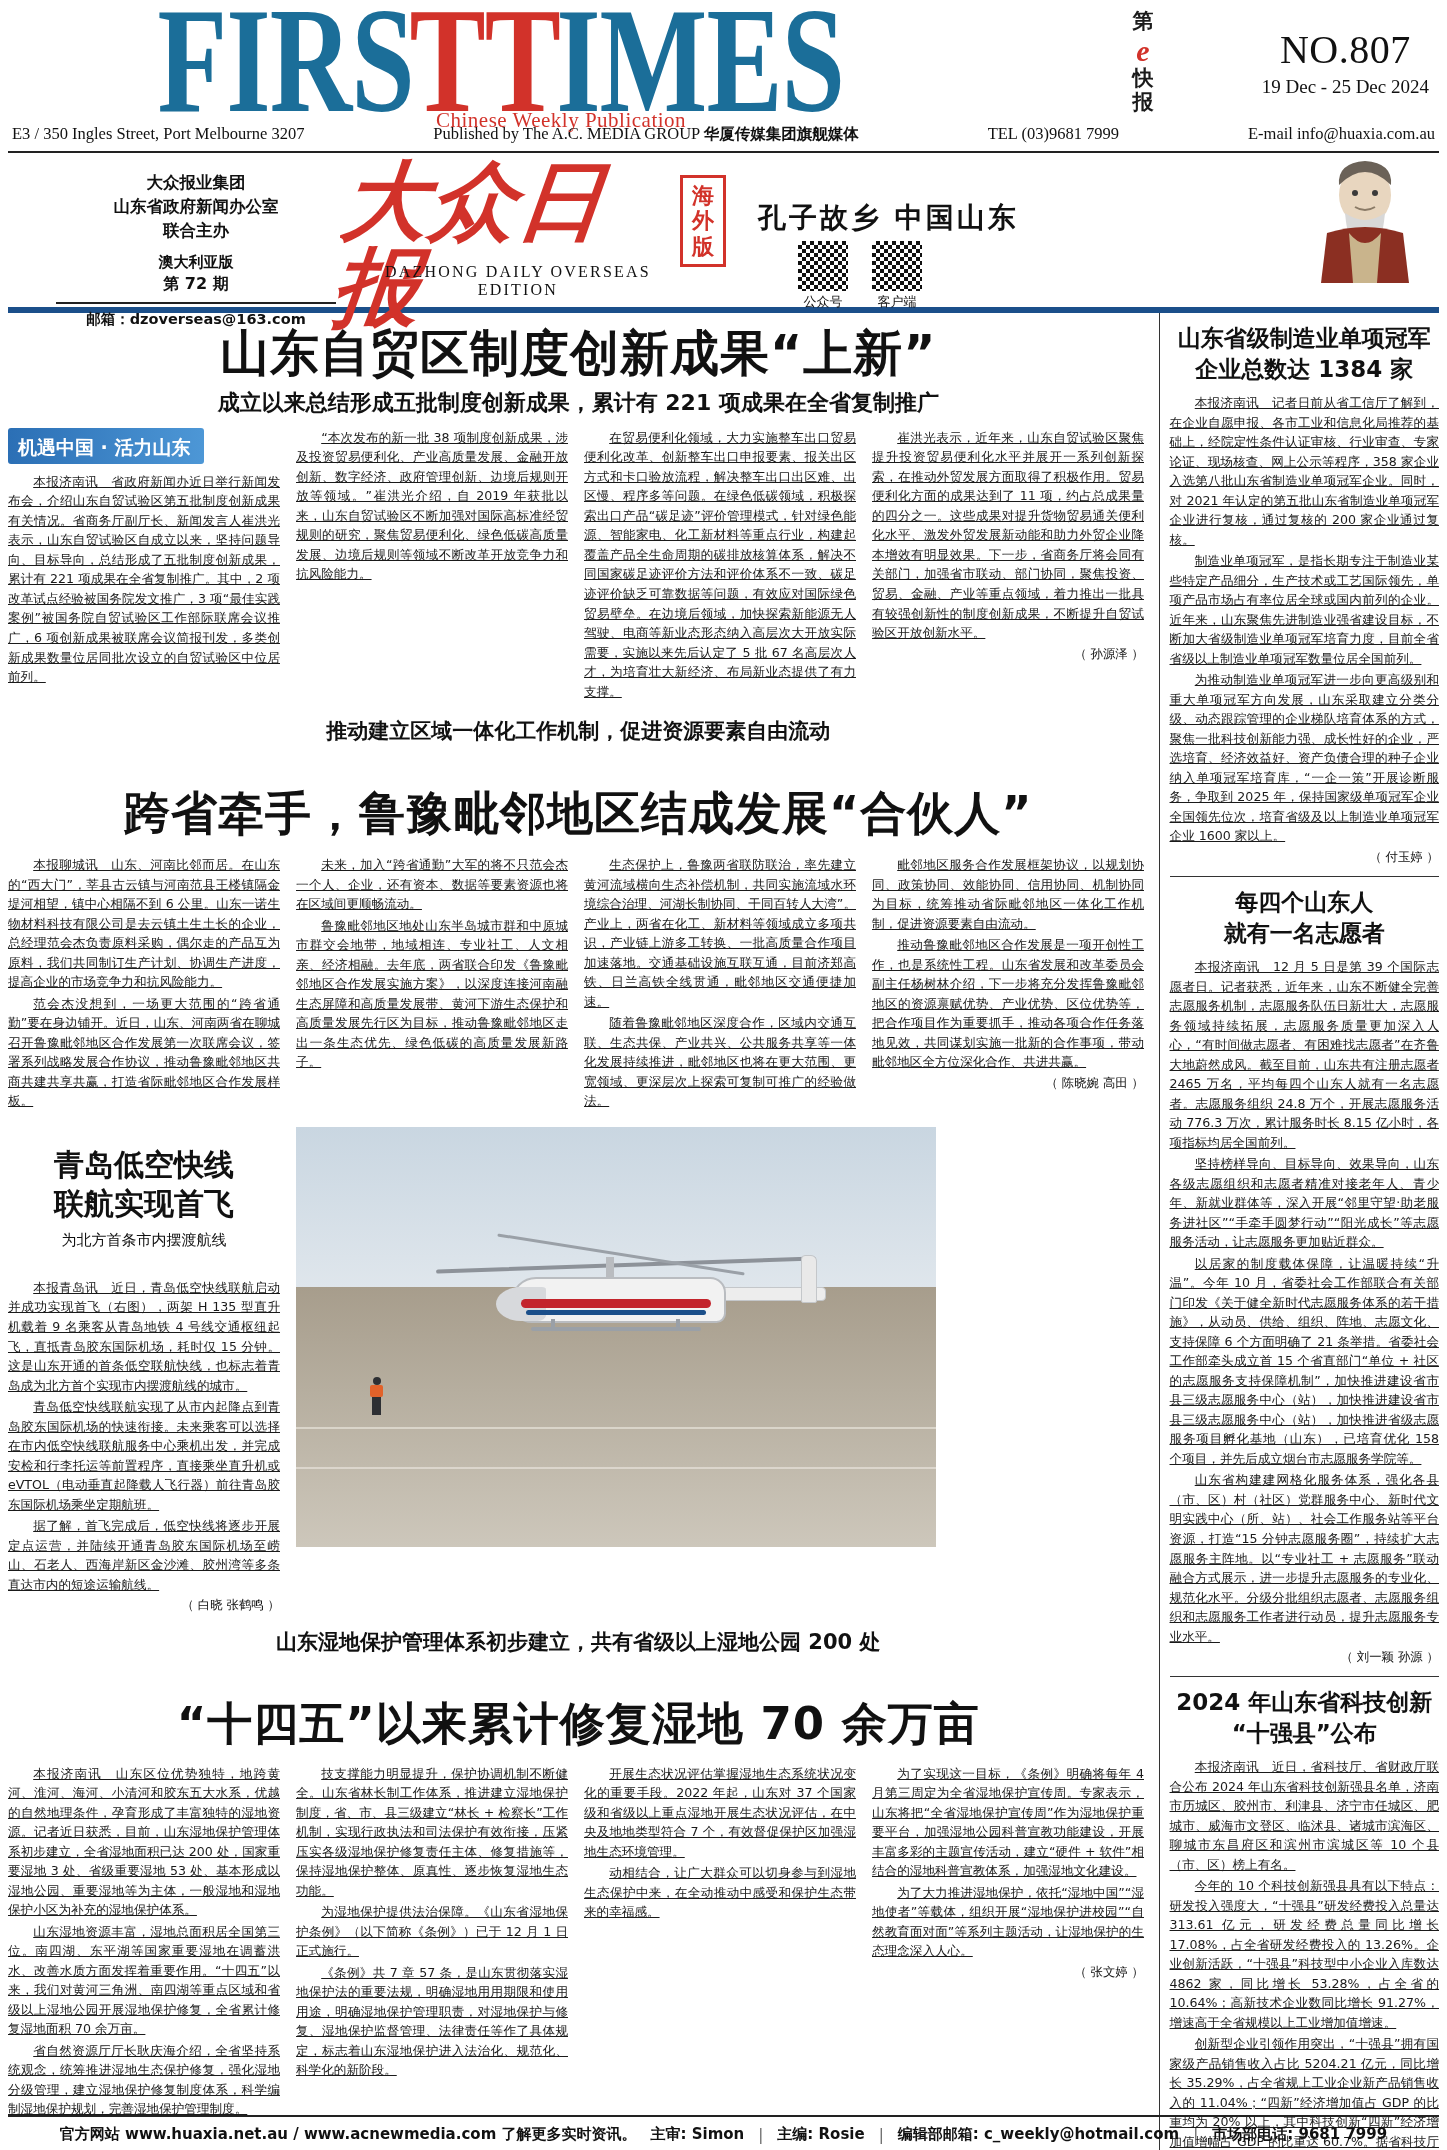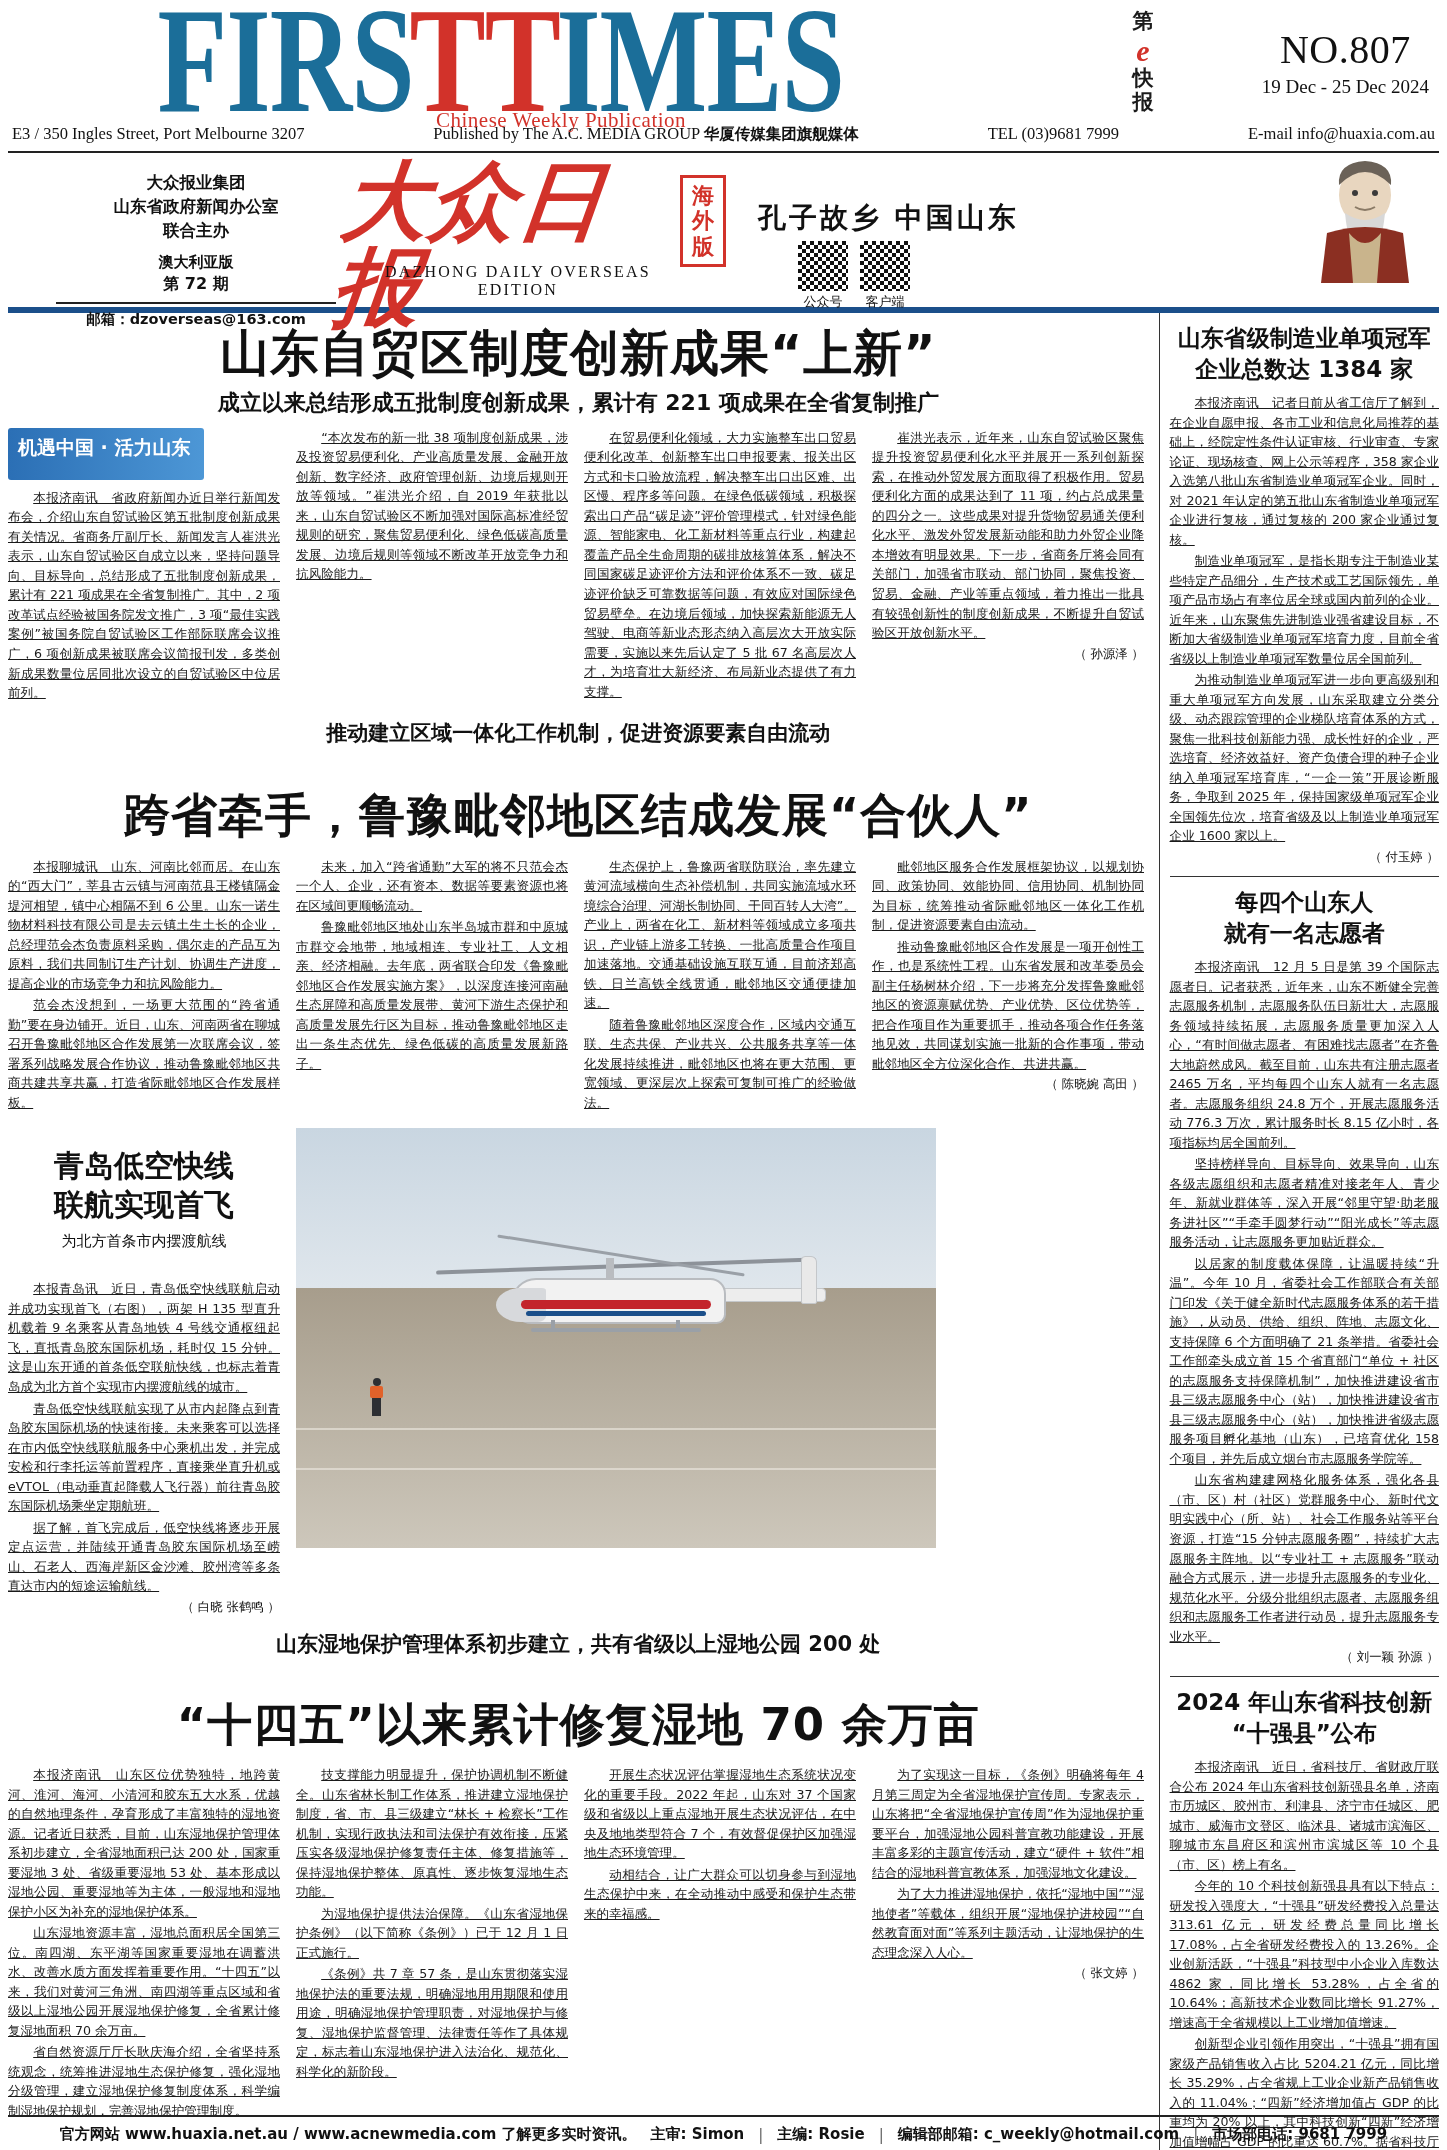--- a/index.html
+++ b/index.html
@@ -74,21 +74,21 @@
   .dz-overseas {
     position:absolute; left:672px; top:22px;
     border:3px solid #d2322a; color:#d2322a; padding:5px 6px;
     font-family:"DejaVu Sans", sans-serif; font-weight:700;
     font-size:22px; line-height:1.15; width:46px; text-align:center;
   }
   .dz-slogan {
     position:absolute; left:750px; top:46px;
     font-family:"DejaVu Sans", sans-serif; font-weight:700; font-size:28px; letter-spacing:3px;
   }
-  .qr-wrap { position:absolute; left:790px; top:88px; display:flex; gap:12px; }
+  .qr-wrap { position:absolute; left:790px; top:88px; display:flex; gap:24px; }
   .qr { width:50px; height:50px; background:
       repeating-conic-gradient(#111 0% 25%, #fff 0% 50%) 0 0/8px 8px; }
   .qr-label { text-align:center; font-family:"DejaVu Sans",sans-serif; font-size:13px; margin-top:2px;}
   .confucius {
     position:absolute; right:14px; top:2px; width:120px; height:128px;
   }
 
   .rule-blue { border-top:6px solid #1b4f8a; margin-top:4px; }
 
   
@@ -110,21 +110,21 @@
     font-weight:700; font-size:21px; margin: 14px 0 8px 0;
   }
   .hl-2 {
     text-align:center; font-family:"DejaVu Sans", sans-serif;
     font-weight:700; font-size:46px; letter-spacing:1px; margin-bottom:10px;
   }
 
   .badge {
     display:inline-block; background:linear-gradient(90deg,#2b6fb5,#4d97d6);
     color:#fff; font-family:"DejaVu Sans",sans-serif; font-weight:700;
-    font-size:19px; padding:7px 14px 19px 10px; border-radius:3px;
+    font-size:19px; padding:7px 14px 3px 10px; border-radius:3px;
     margin-bottom:8px;
   }
   .body-txt {
     font-family:"DejaVu Sans", sans-serif;
     font-size:12.6px; line-height:1.55; text-align:justify;
     text-justify:inter-ideograph; color:#1a1a1a;text-decoration:underline;
   }
   .body-txt p { margin:0 0 2px 0; text-indent:2em; }
   .byline { text-align:right; font-family:"DejaVu Sans",sans-serif; font-size:12.4px; margin-top:3px;}
 

